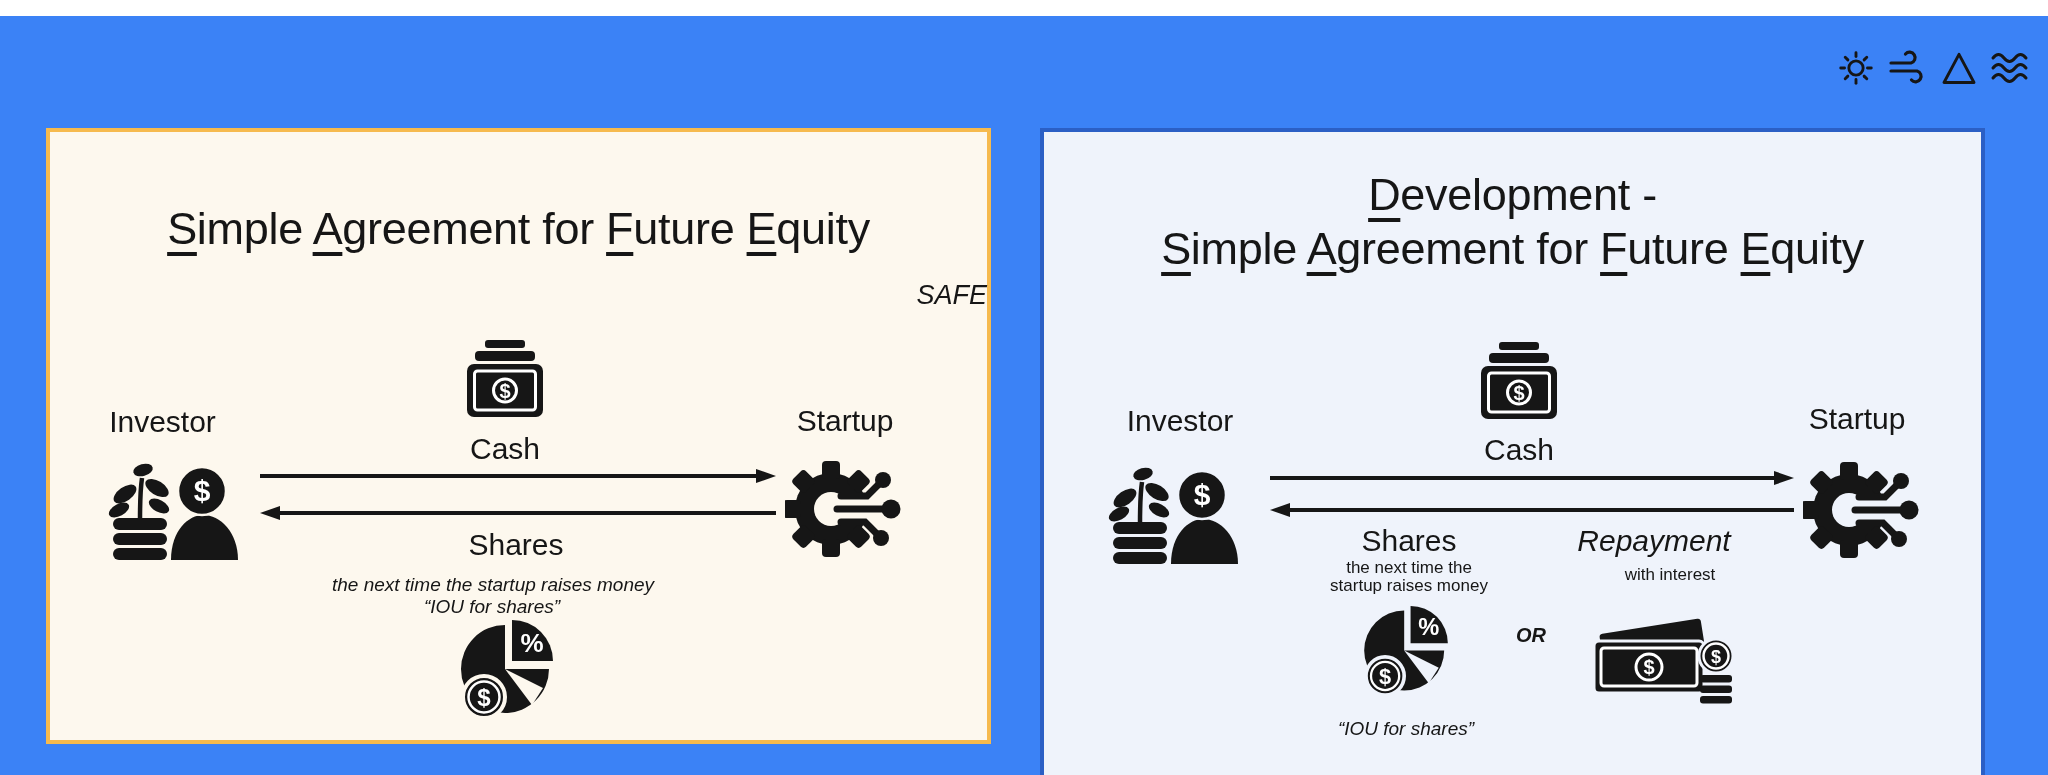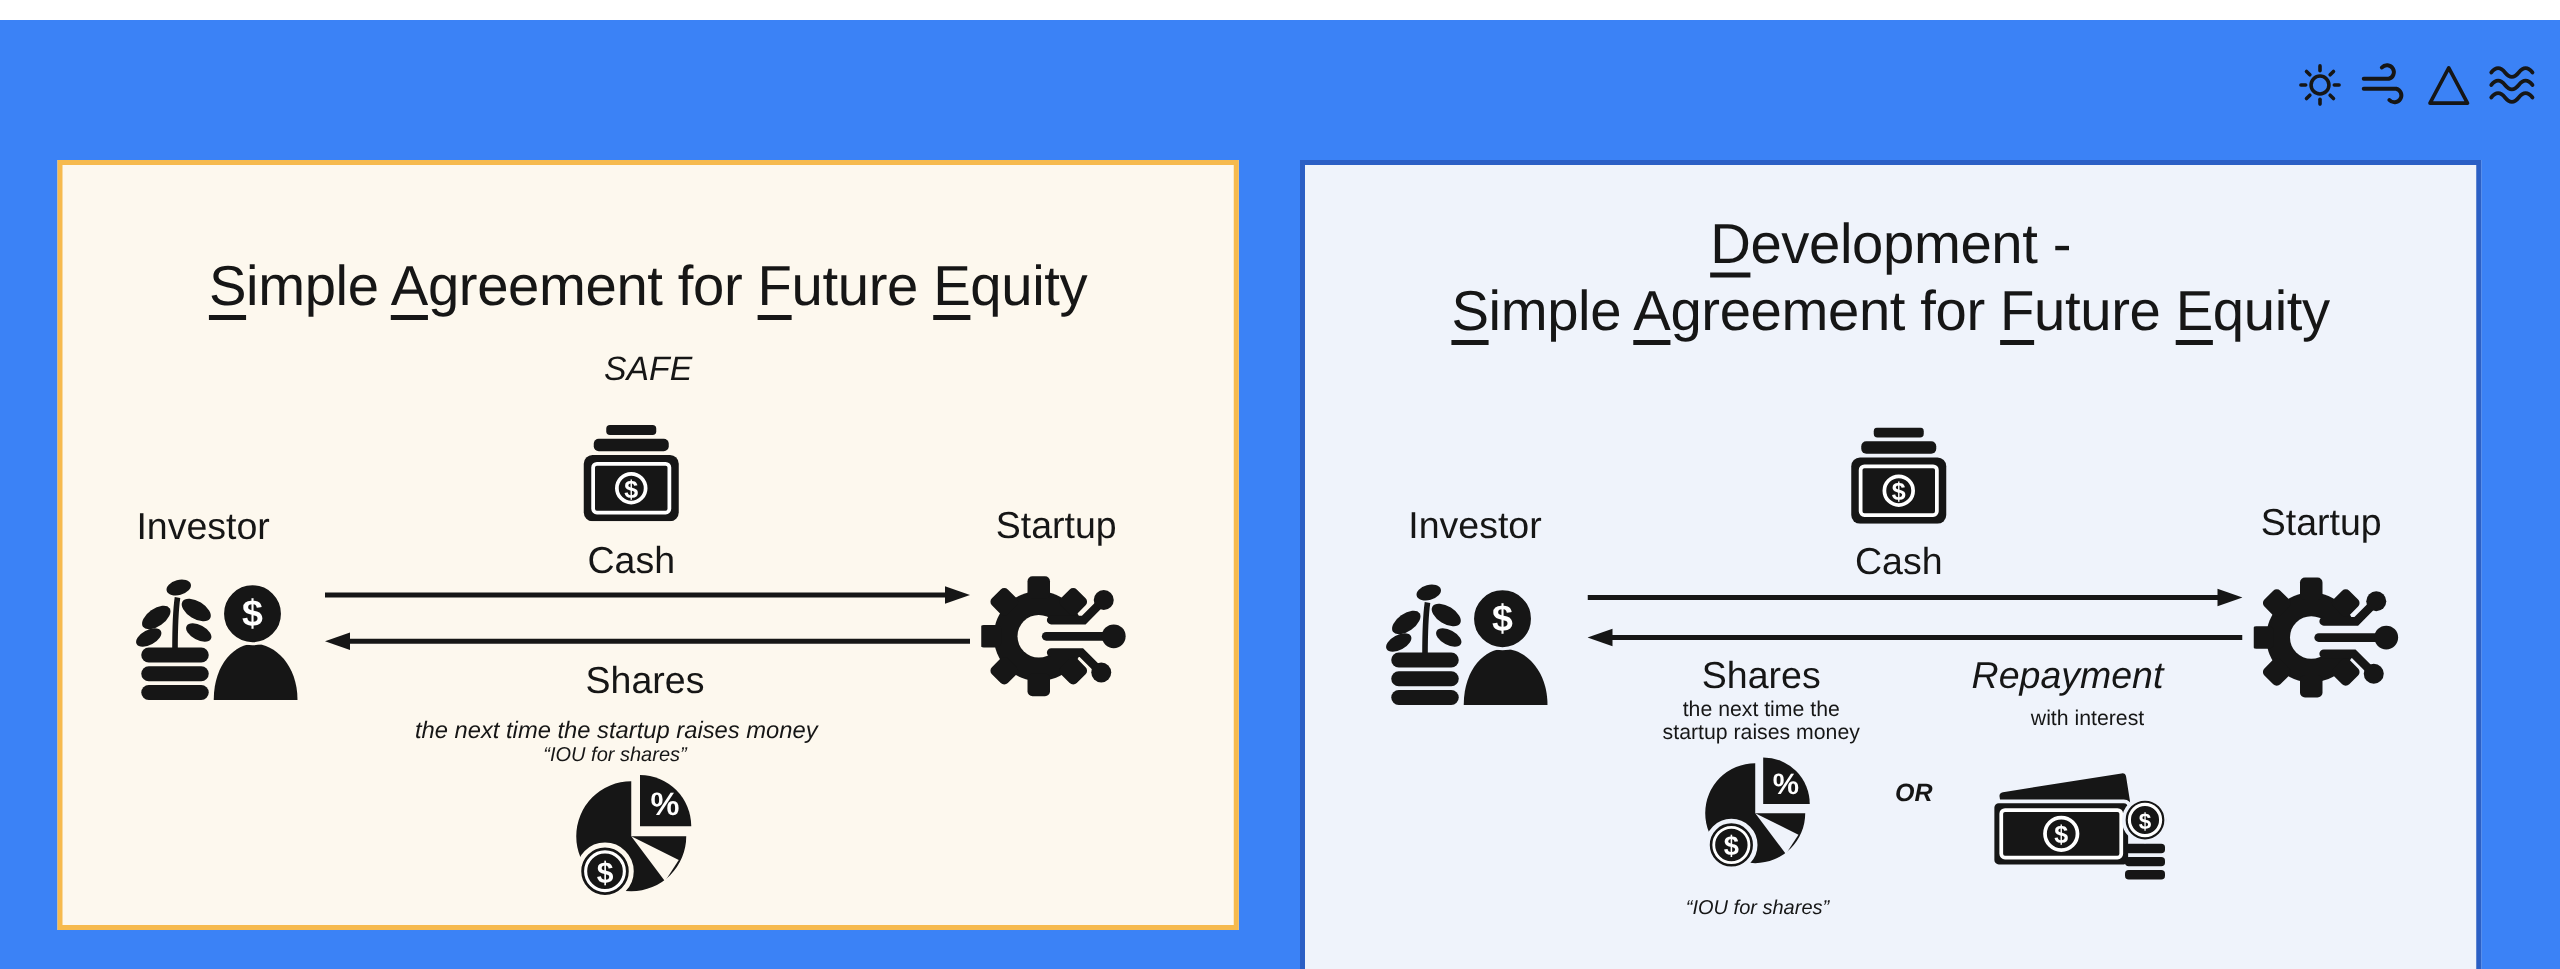--- a/index.html
+++ b/index.html
@@ -5,26 +5,26 @@
   html,body{margin:0;padding:0;background:#ffffff;}
   .page{position:relative;width:2048px;height:775px;background:#3b82f6;overflow:hidden;
         font-family:"Liberation Sans", sans-serif;color:#161616;margin-top:16px;}
   .panel{position:absolute;box-sizing:border-box;}
   .panel-safe{left:46px;top:112px;width:945px;height:616px;background:#FDF8EE;border:4px solid #F6BA4E;}
   .panel-dsafe{left:1040px;top:112px;width:945px;height:708px;background:#EFF3FB;border:4px solid #2B5FC5;}
   .abs{position:absolute;}
   .ctr{text-align:center;}
   .title{font-size:45px;font-weight:500;letter-spacing:-0.3px;line-height:54px;white-space:nowrap;}
   .u{text-decoration:underline;text-decoration-thickness:3.5px;text-underline-offset:8px;}
-  .subtitle{font-size:27px;font-style:italic;}
+  .subtitle{font-size:27px;font-style:italic;text-align:right;}
   .subtitle .b{font-weight:bold;}
   .label{font-size:30px;white-space:nowrap;}
   .note{font-size:19px;font-style:italic;white-space:nowrap;}
   .note-sm{font-size:17px;line-height:18px;white-space:nowrap;}
-  .iou{font-size:16px;font-style:italic;white-space:nowrap;}
+  .iou{font-size:19px;font-style:italic;white-space:nowrap;}
   .or{font-size:20px;font-weight:bold;font-style:italic;}
   .corner-icons{position:absolute;left:1835px;top:30px;display:flex;gap:9px;align-items:center;}
   svg{display:block;}
   svg text{font-family:"Liberation Sans", sans-serif;font-weight:bold;}
 </style>
 </head>
 <body>
 
 <div class="page">
 

